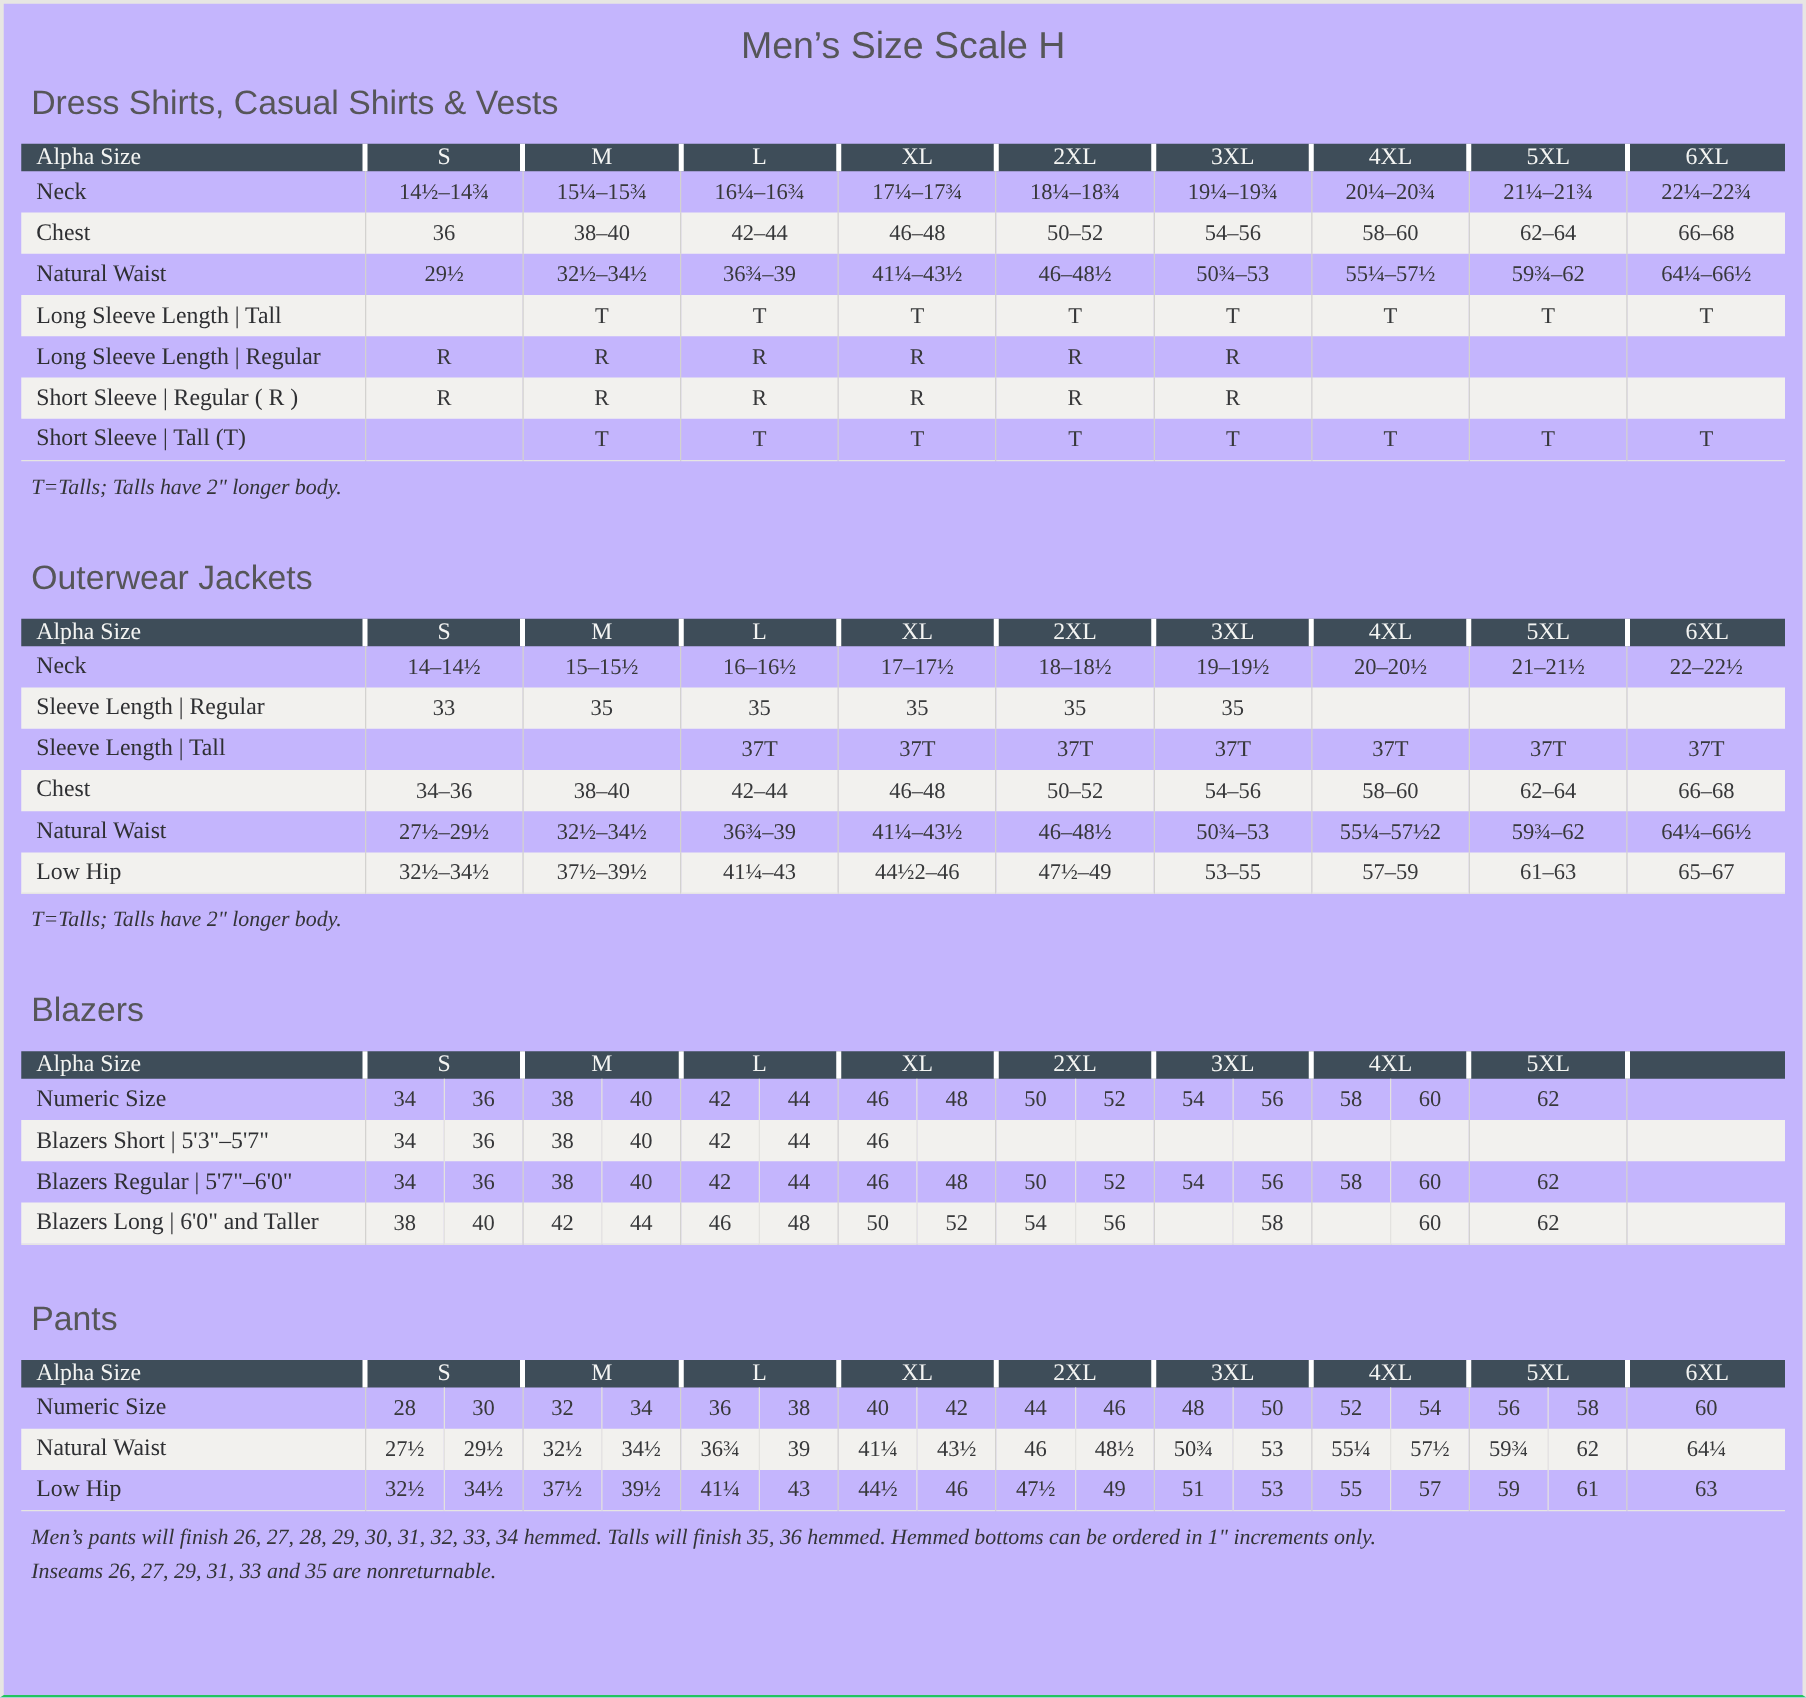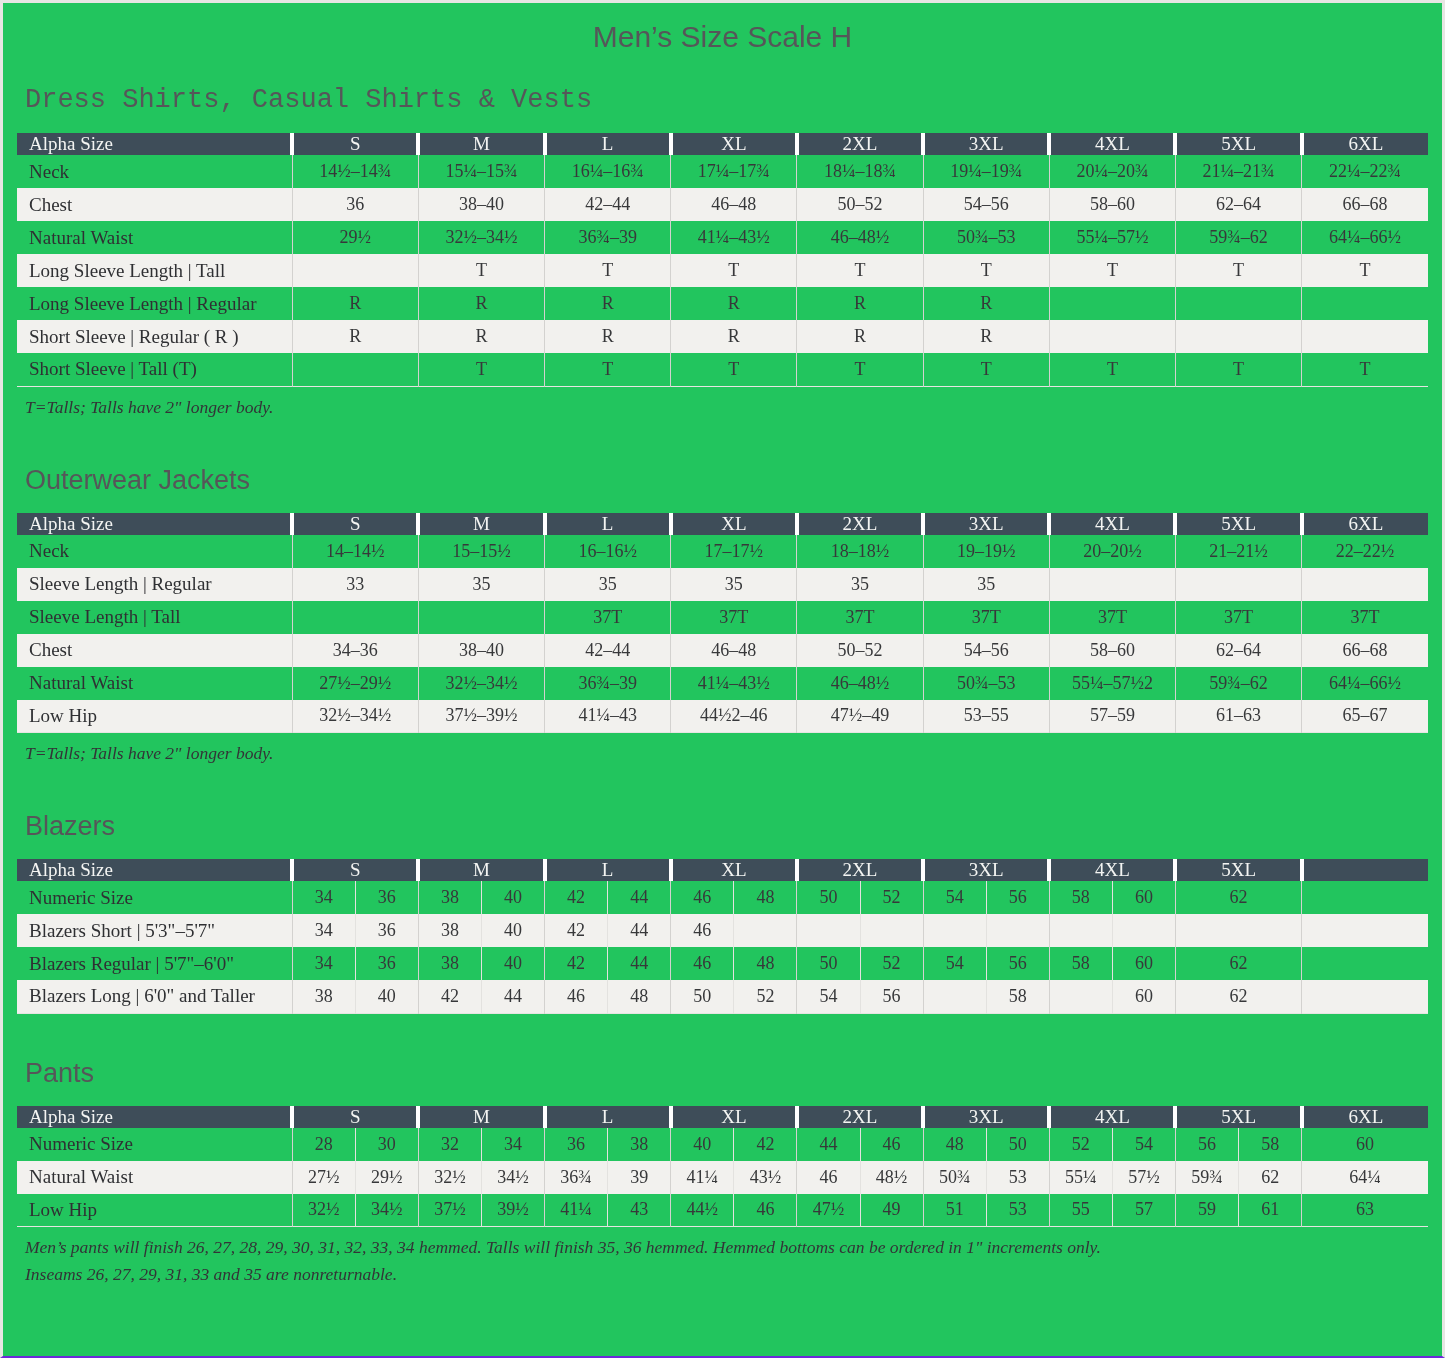--- a/index.html
+++ b/index.html
@@ -17,42 +17,42 @@
   body{
     font-family:"Liberation Serif","DejaVu Serif",serif;
     color:var(--text);
   }
   .page{
     width:1445px;
     min-height:1358px;
     border-left:3px solid var(--frame);
     border-top:3px solid var(--frame);
     border-right:3px solid var(--frame);
-    border-bottom:2px solid #6d28d9;
+    border-bottom:2px solid #22c55e;
     padding:14px 14px 20px 14px;
-    background:#22c55e;
+    background:#c4b5fd;
   }
   h1.title{
     font-family:"Liberation Sans","DejaVu Sans",sans-serif;
     font-weight:400;
     font-size:30px;
     line-height:40px;
     color:var(--heading);
     text-align:center;
     margin:0;
   }
   h2.section-heading{
     font-family:"Liberation Sans","DejaVu Sans",sans-serif;
     font-weight:400;
     font-size:27px;
     line-height:34px;
     color:var(--heading);
     margin:42px 0 16px 8px;
   }
-  section:first-of-type h2.section-heading{margin-top:26px;font-family:Liberation Mono, monospace;}
+  section:first-of-type h2.section-heading{margin-top:8px;}
   table.size-table{
     width:100%;
     border-collapse:collapse;
     table-layout:fixed;
     border-bottom:1px solid #E6E5E2;
   }
   col.c-lab{width:19.5%;}
   col.c-grp{width:8.944%;}
   col.c-half{width:4.472%;}
   table.size-table th{

